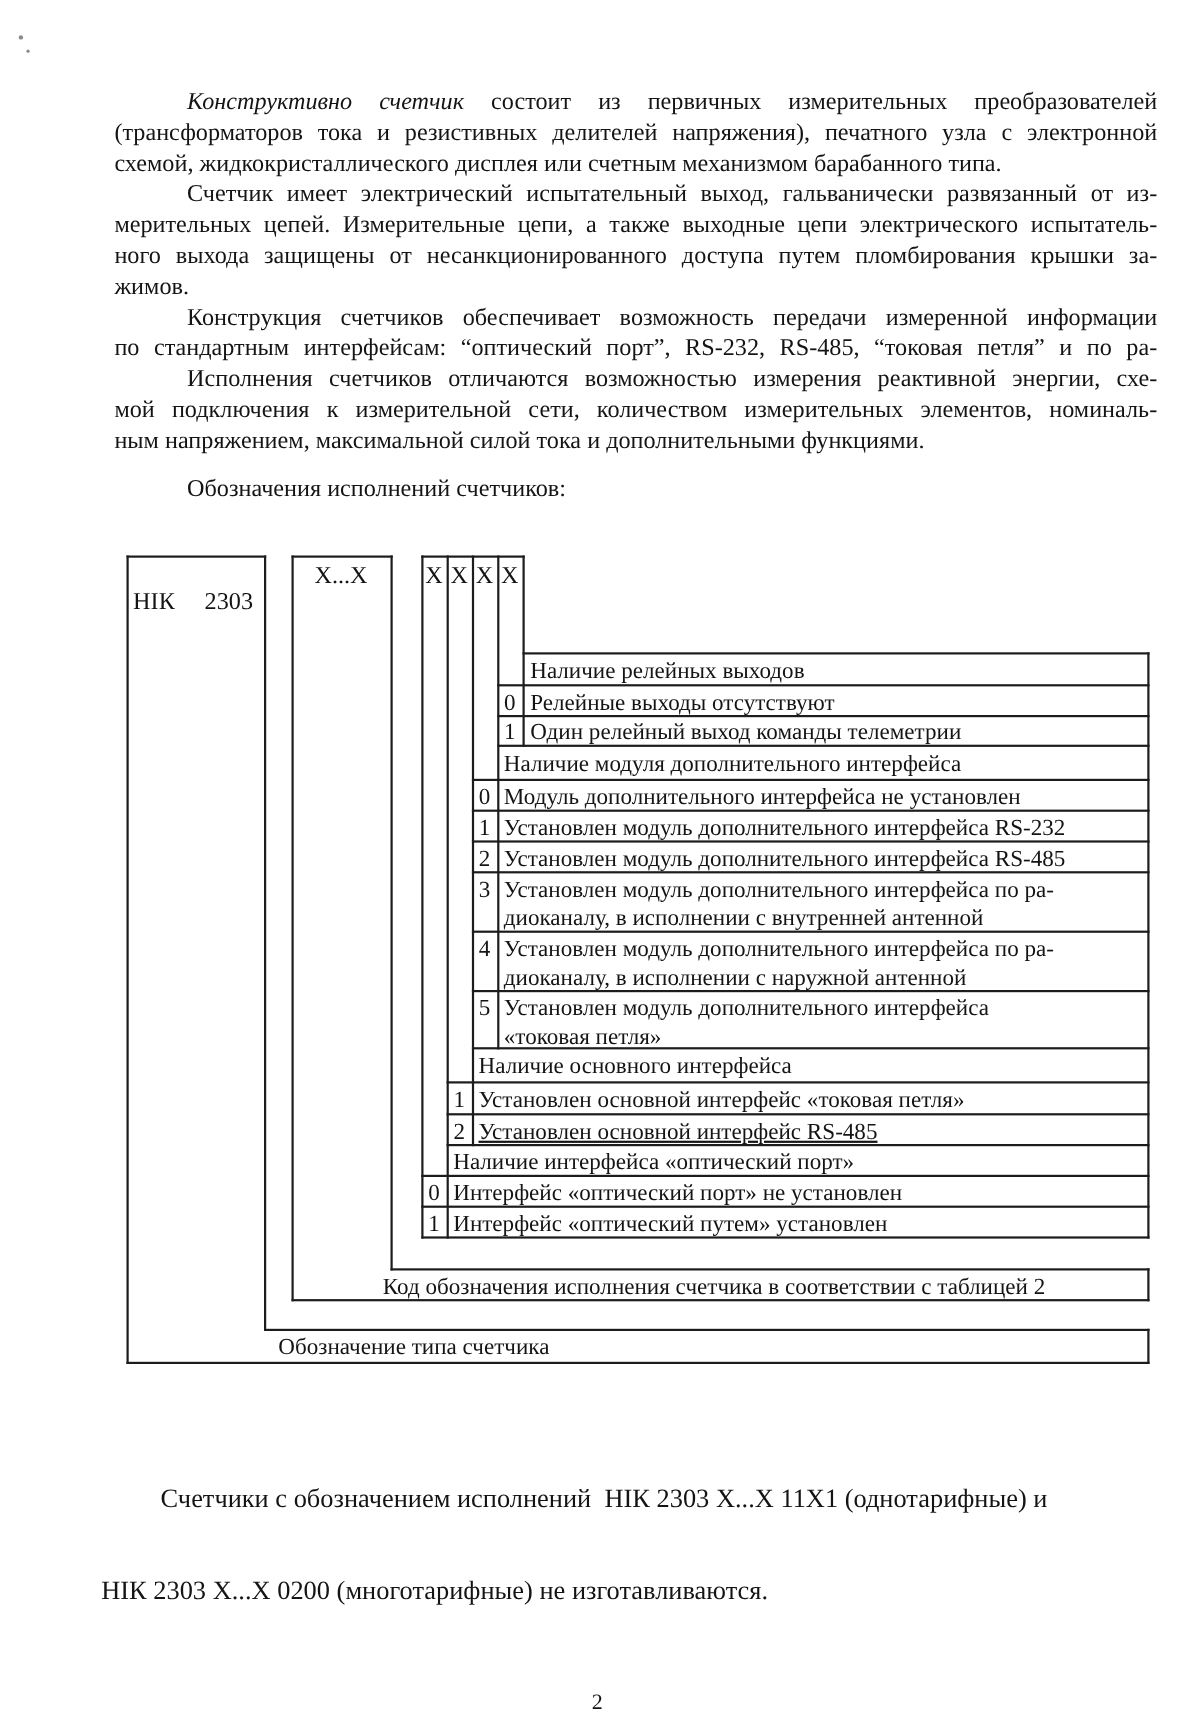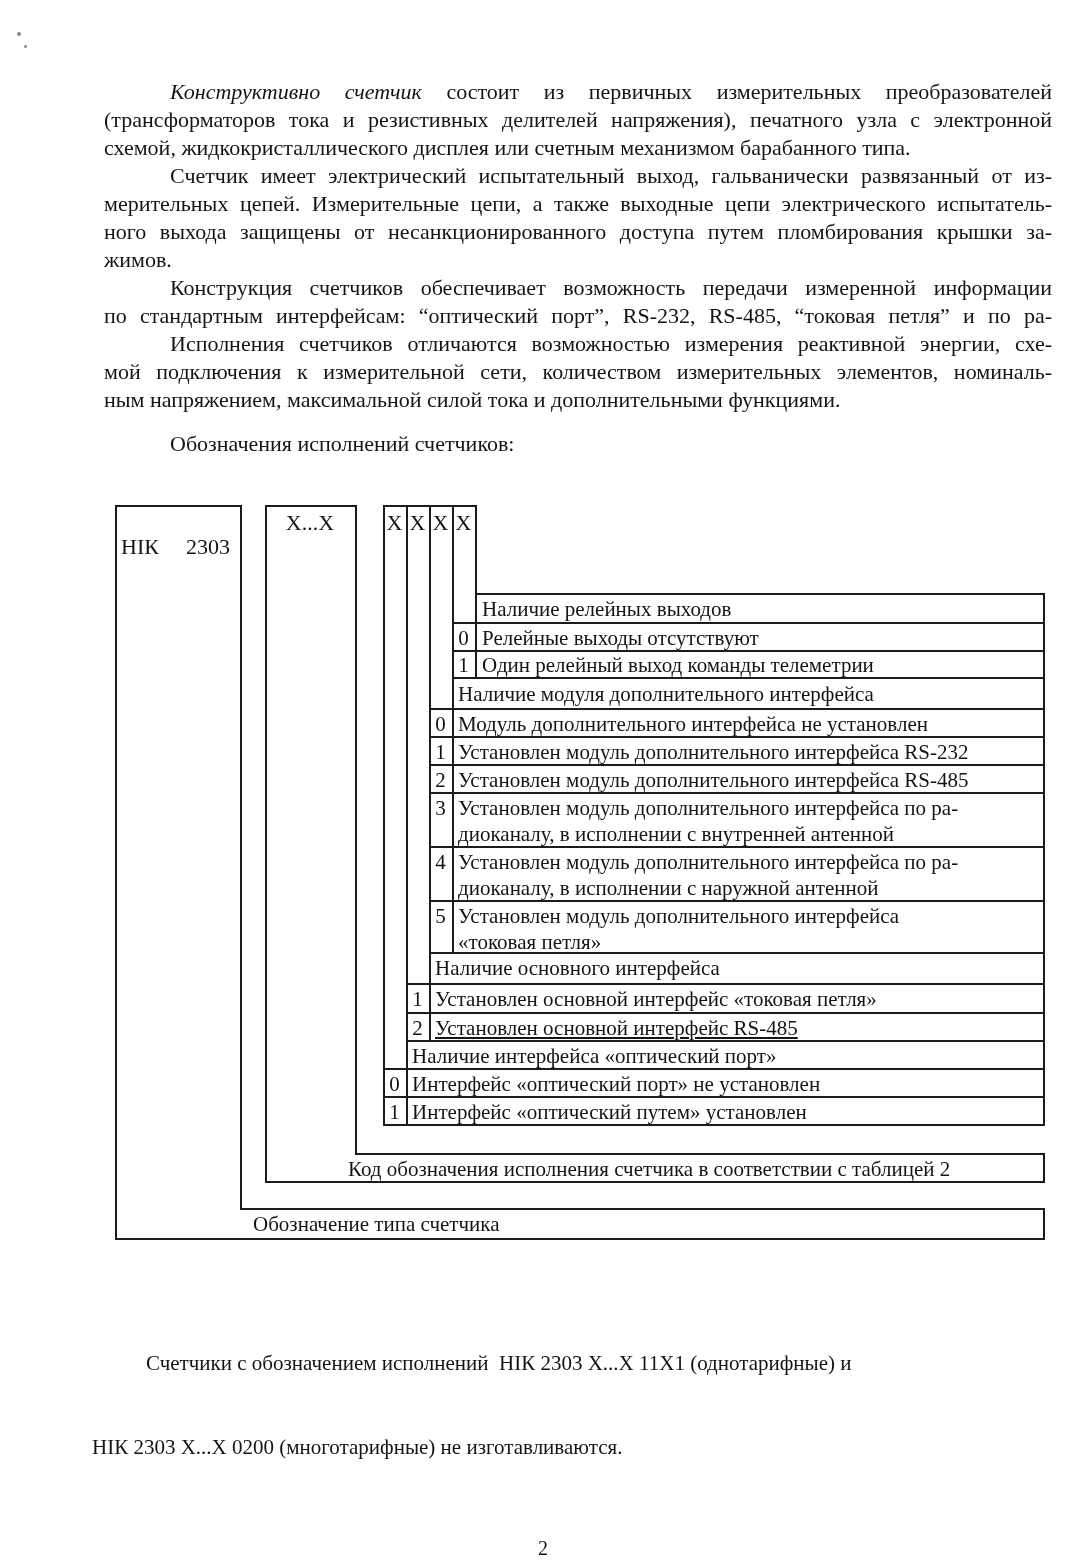--- a/index.html
+++ b/index.html
@@ -24,21 +24,21 @@
 
   
   .dtxt { position:absolute; font-size:21px; line-height:27px; white-space:nowrap; }
   .digit { position:absolute; width:23px; text-align:center; font-size:21px; line-height:27px; }
   .boxlbl { position:absolute; font-size:22px; line-height:30px; }
   .box1 { left:117px; top:532px; width:121px; display:flex; justify-content:space-between; padding:0 8px 0 4px;text-align:right; }
   .box2 { left:265px; top:508px; width:90px; text-align:center; }
   .xcell { position:absolute; top:508px; width:23px; text-align:center; font-size:22px; line-height:30px; }
 
   
-  .foot { position:absolute; left:92px; top:1293px; width:948px; font-size:21px; line-height:28px; white-space:pre-wrap; }
+  .foot { position:absolute; left:92px; top:1293px; width:948px; font-size:24px; line-height:28px; white-space:pre-wrap; }
   .foot .ind2 { text-indent:54px; }
   .pagenum { position:absolute; left:0; top:1537px; width:1086px; text-align:center; font-size:20px; }
 
   
   .speck { position:absolute; background:#8a8a8a; border-radius:50%; }
 </style>
 </head>
 <body>
 
 <div class="page">

